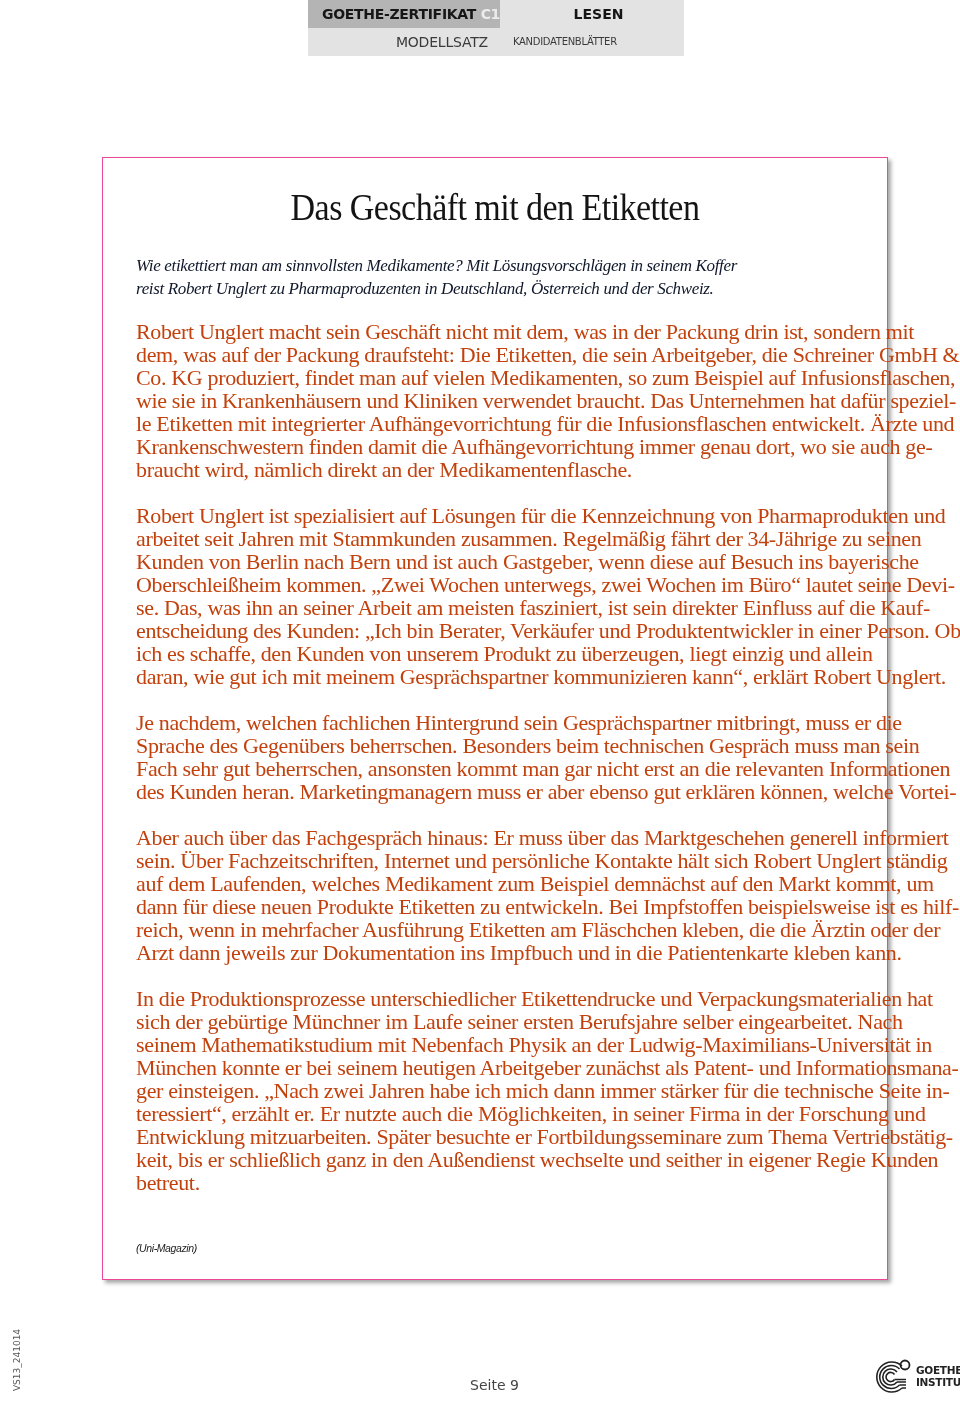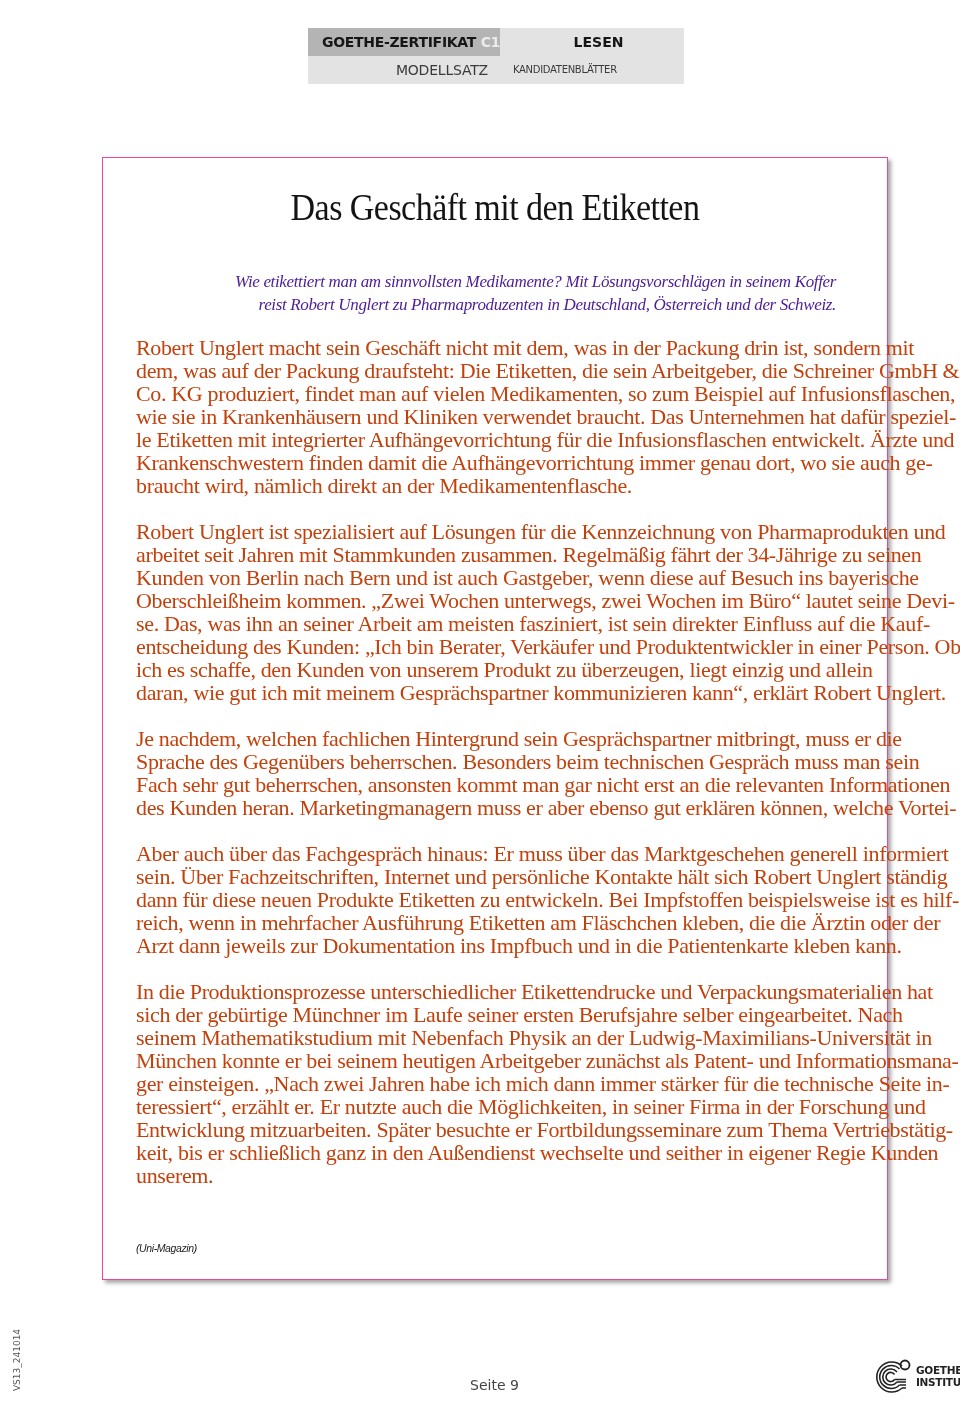--- a/index.html
+++ b/index.html
@@ -2,21 +2,21 @@
 <html><head>
 <meta charset="utf-8">
 <style>
   html, body { margin: 0; padding: 0; }
   body {
     width: 960px; height: 1401px; position: relative; overflow: hidden;
     background: #ffffff; color: #1f1f1f;
     font-family: "Liberation Serif", "DejaVu Serif", serif;
   }
   .hdr { position: absolute; left: 308px; top: 0; width: 376px; height: 56px; }
-  .hdr-row { position: absolute; left: 0; width: 376px; height: 28px; margin-top: 28px; }
+  .hdr-row { position: absolute; left: 0; width: 376px; height: 28px; }
   .hdr-row1 { top: 0; }
   .hdr-row2 { top: 28px; background: #e3e3e3; }
   .hdr-cell {
     position: absolute; top: 0; height: 28px; line-height: 28px;
     font-family: "DejaVu Sans", "Liberation Sans", sans-serif; white-space: nowrap;
   }
   .cert { left: 0; width: 192px; background: #b4b4b4; font-weight: bold; font-size: 14px;
           color: #161616; padding-left: 14px; box-sizing: border-box; letter-spacing: -0.3px; }
   .cert .lvl { color: #ececec; }
   .lesen { left: 192px; width: 184px; background: #e3e3e3; font-weight: bold; font-size: 14px;
@@ -31,22 +31,22 @@
     border: 1px solid #ec4899; box-sizing: border-box; background: #fff;
     box-shadow: 3px 3px 4px rgba(0,0,0,0.35);
   }
   .title {
     position: absolute; left: 0; right: 0; top: 28px; text-align: center;
     font-size: 37px; color: #141414; letter-spacing: -0.6px;
     transform: scaleX(0.92);
   }
   .content { position: absolute; left: 33px; top: 96px; width: 700px; }
   .lead {
-    font-style: italic; font-size: 17px; line-height: 23px; color: #4c1d95;
-    letter-spacing: -0.35px; margin: 16px 0 20px 0; text-align: right;
+    font-style: italic; font-size: 17px; line-height: 23px; color: #0f172a;
+    letter-spacing: -0.35px; margin: 0 0 20px 0;
   }
   .para {
     font-size: 22px; line-height: 23px; color: #c2410c; margin: 0 0 23px 0;
     letter-spacing: -0.35px; text-align: left;
   }
   .para span.l { display: block; white-space: nowrap; }
   .source {
     position: absolute; left: 33px; top: 1084px;
     font-family: "Liberation Sans", sans-serif; font-style: italic; font-size: 10.5px;
     color: #222; letter-spacing: -0.4px;
@@ -111,34 +111,35 @@
     </p>
     <p class="para">
       <span class="l">Je nachdem, welchen fachlichen Hintergrund sein Gesprächspartner mitbringt, muss er die</span>
       <span class="l">Sprache des Gegenübers beherrschen. Besonders beim technischen Gespräch muss man sein</span>
       <span class="l">Fach sehr gut beherrschen, ansonsten kommt man gar nicht erst an die relevanten Informationen</span>
       <span class="l">des Kunden heran. Marketingmanagern muss er aber ebenso gut erklären können, welche Vortei-</span>
     </p>
     <p class="para">
       <span class="l">Aber auch über das Fachgespräch hinaus: Er muss über das Marktgeschehen generell informiert</span>
       <span class="l">sein. Über Fachzeitschriften, Internet und persönliche Kontakte hält sich Robert Unglert ständig</span>
+      <span class="l">auf dem Laufenden, welches Medikament zum Beispiel demnächst auf den Markt kommt, um</span>
       <span class="l">dann für diese neuen Produkte Etiketten zu entwickeln. Bei Impfstoffen beispielsweise ist es hilf-</span>
       <span class="l">reich, wenn in mehrfacher Ausführung Etiketten am Fläschchen kleben, die die Ärztin oder der</span>
       <span class="l">Arzt dann jeweils zur Dokumentation ins Impfbuch und in die Patientenkarte kleben kann.</span>
     </p>
     <p class="para">
       <span class="l">In die Produktionsprozesse unterschiedlicher Etikettendrucke und Verpackungsmaterialien hat</span>
       <span class="l">sich der gebürtige Münchner im Laufe seiner ersten Berufsjahre selber eingearbeitet. Nach</span>
       <span class="l">seinem Mathematikstudium mit Nebenfach Physik an der Ludwig-Maximilians-Universität in</span>
       <span class="l">München konnte er bei seinem heutigen Arbeitgeber zunächst als Patent- und Informationsmana-</span>
       <span class="l">ger einsteigen. „Nach zwei Jahren habe ich mich dann immer stärker für die technische Seite in-</span>
       <span class="l">teressiert“, erzählt er. Er nutzte auch die Möglichkeiten, in seiner Firma in der Forschung und</span>
       <span class="l">Entwicklung mitzuarbeiten. Später besuchte er Fortbildungsseminare zum Thema Vertriebstätig-</span>
       <span class="l">keit, bis er schließlich ganz in den Außendienst wechselte und seither in eigener Regie Kunden</span>
-      <span class="l">unserem.</span>
+      <span class="l">betreut.</span>
     </p>
   </div>
   <div class="source">(Uni-Magazin)</div>
 </div>
 
 <div class="code">VS13_241014</div>
 <div class="page">Seite 9</div>
 
 <div class="logo">
   <svg width="44" height="44" viewBox="0 0 44 44" style="position:absolute;left:0;top:0">

